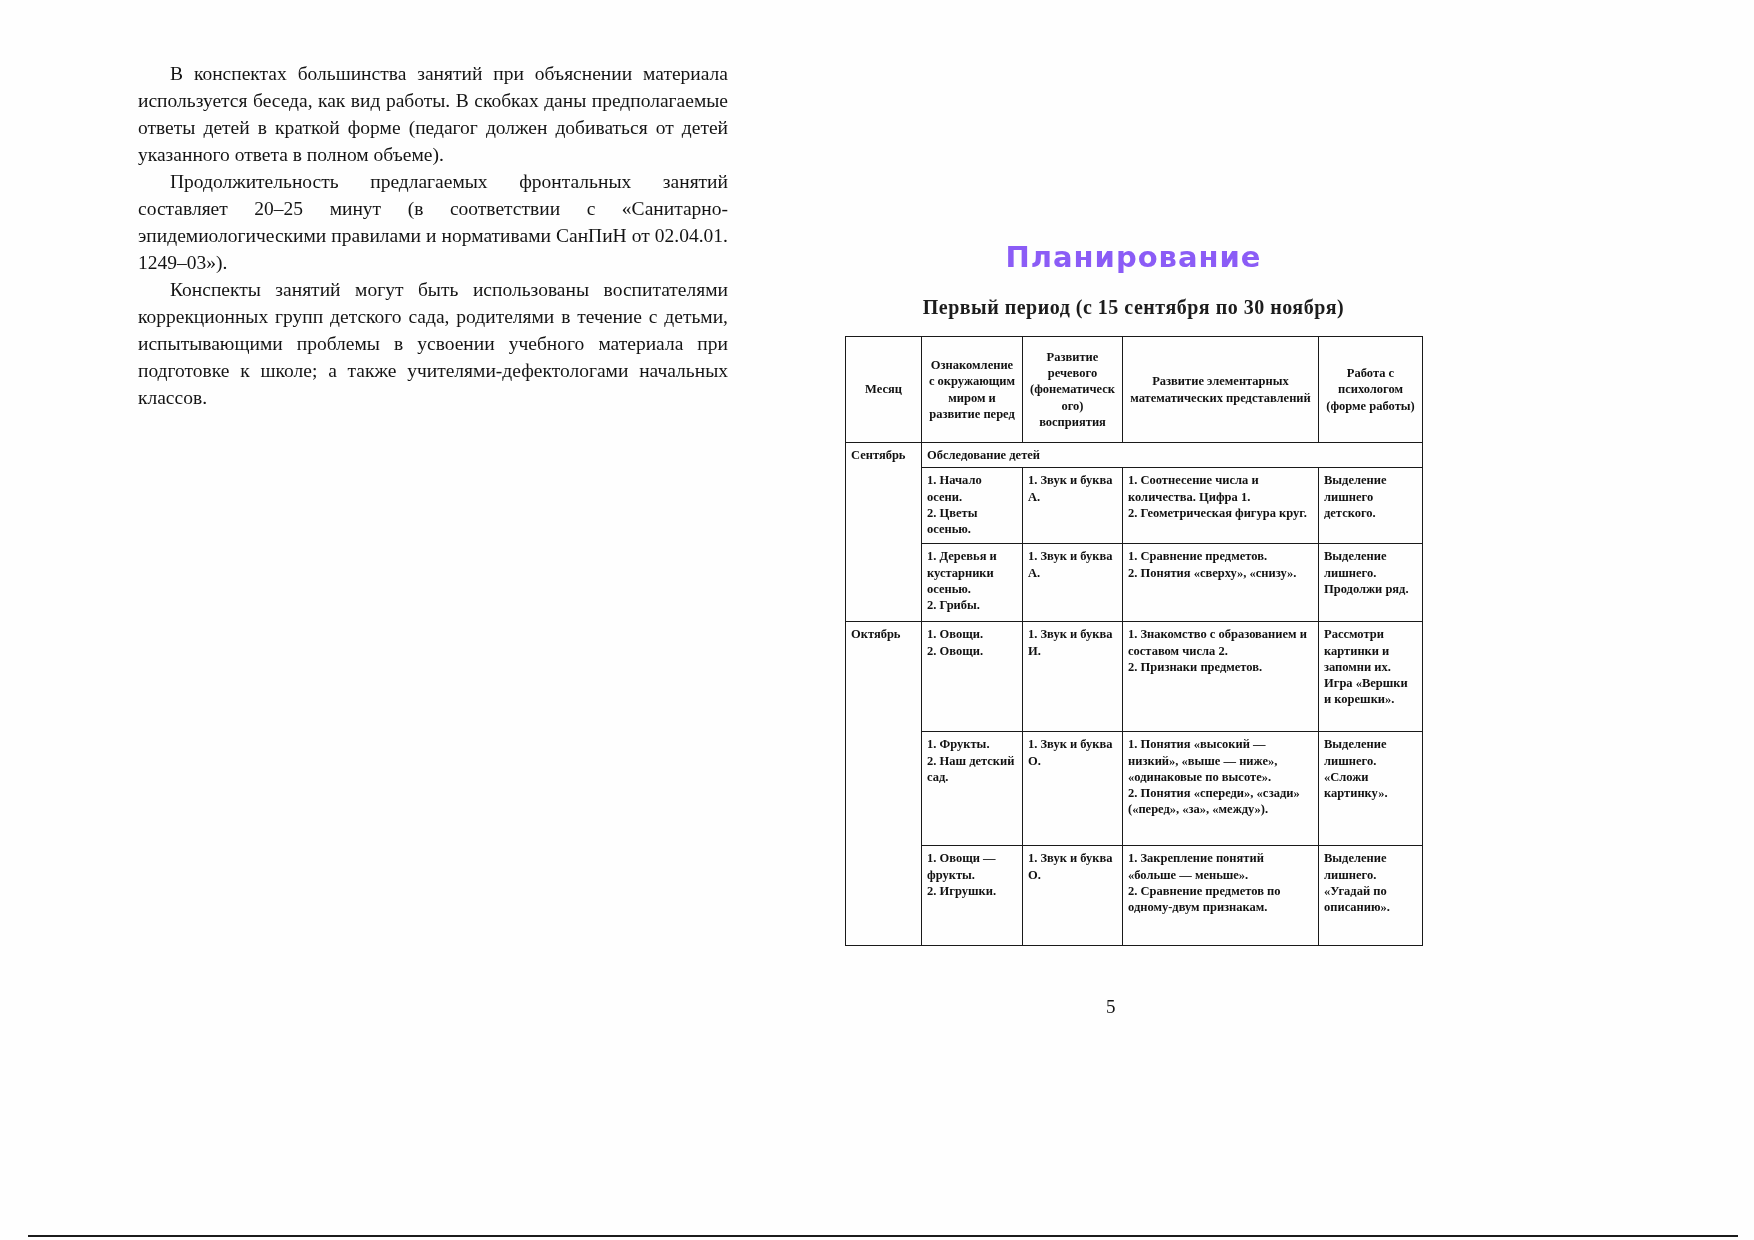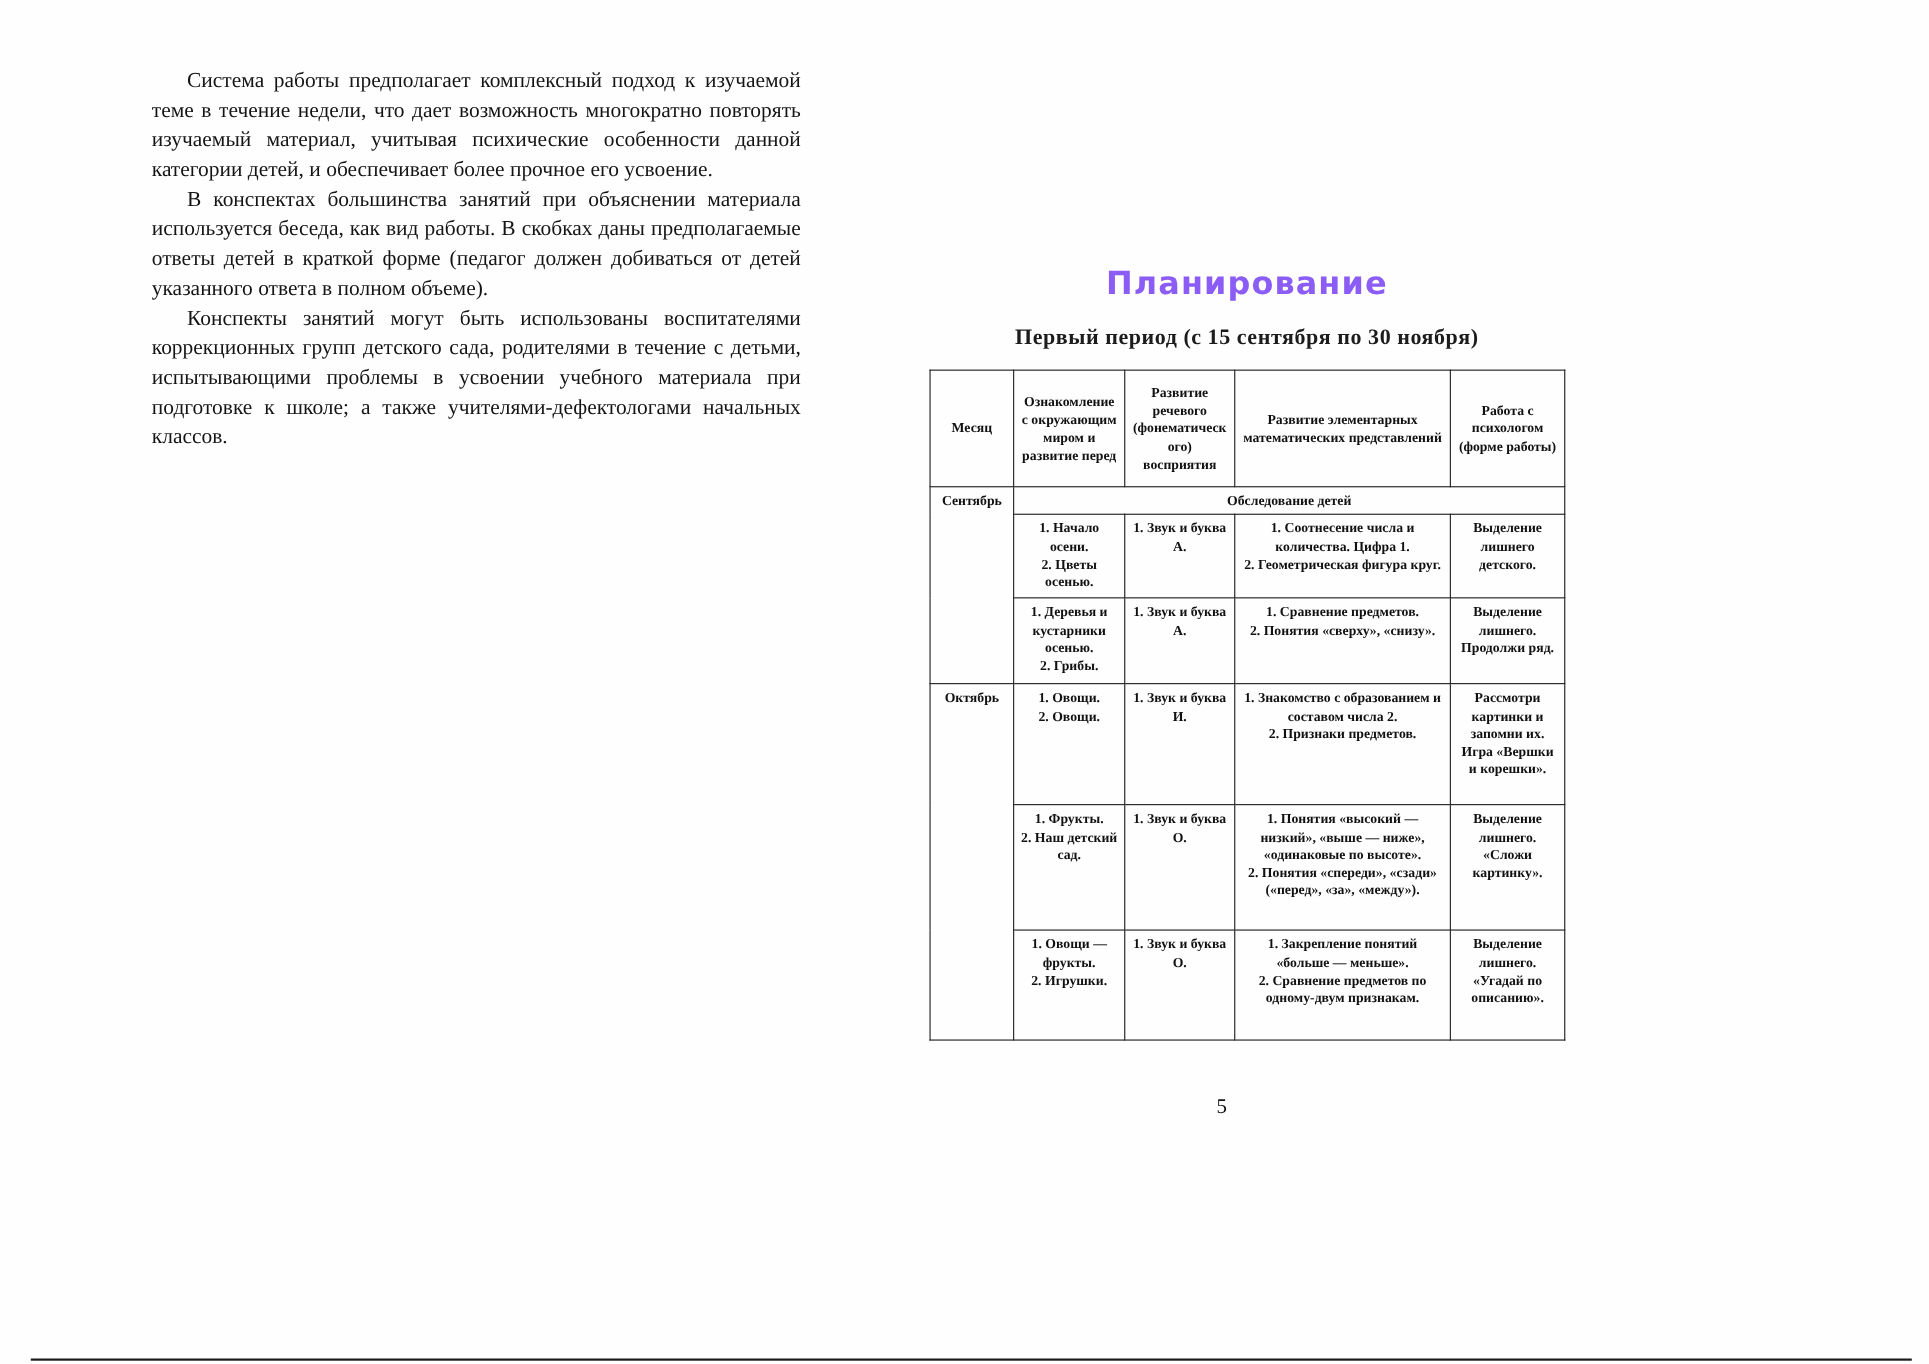--- a/index.html
+++ b/index.html
@@ -73,21 +73,21 @@
     font-size: 12.5px;
     font-weight: bold;
     line-height: 1.3;
     color: #111;
   }
   .plan-table th,
   .plan-table td {
     border: 1.5px solid #1a1a1a;
     padding: 4px 5px;
     vertical-align: top;
-    text-align: center;
+    text-align: left;
     white-space: pre-line;
     overflow-wrap: break-word;
   }
   .plan-table th {
     vertical-align: middle;
     text-align: center;
     font-size: 12.5px;
   }
   .month-cell {
     vertical-align: top;
@@ -114,22 +114,22 @@
     height: 2px;
     background: #1b1b1b;
   }
 </style>
 </head>
 <body>
 
 <div class="page">
 
   <section class="left-text">
-    <p>Система работы предполагает комплексный подход к изучаемой теме в течение недели, что дает возможность многократно повторять изучаемый материал, учитывая психические особенности данной категории детей, и обеспечивает более прочное его усвоение.</p>
     <p>В конспектах большинства занятий при объяснении материала используется беседа, как вид работы. В скобках даны предполагаемые ответы детей в краткой форме (педагог должен добиваться от детей указанного ответа в полном объеме).</p>
+    <p>Продолжительность предлагаемых фронтальных занятий составляет 20–25 минут (в соответствии с «Санитарно-эпидемиологическими правилами и нормативами СанПиН от 02.04.01. 1249–03»).</p>
     <p>Конспекты занятий могут быть использованы воспитателями коррекционных групп детского сада, родителями в течение с детьми, испытывающими проблемы в усвоении учебного материала при подготовке к школе; а также учителями-дефектологами начальных классов.</p>
   </section>
 
   <h1 class="plan-title">Планирование</h1>
   <h2 class="plan-subtitle">Первый период (с 15 сентября по 30 ноября)</h2>
 
   <table class="plan-table">
     <colgroup>
       <col style="width:76px">
       <col style="width:101px">

